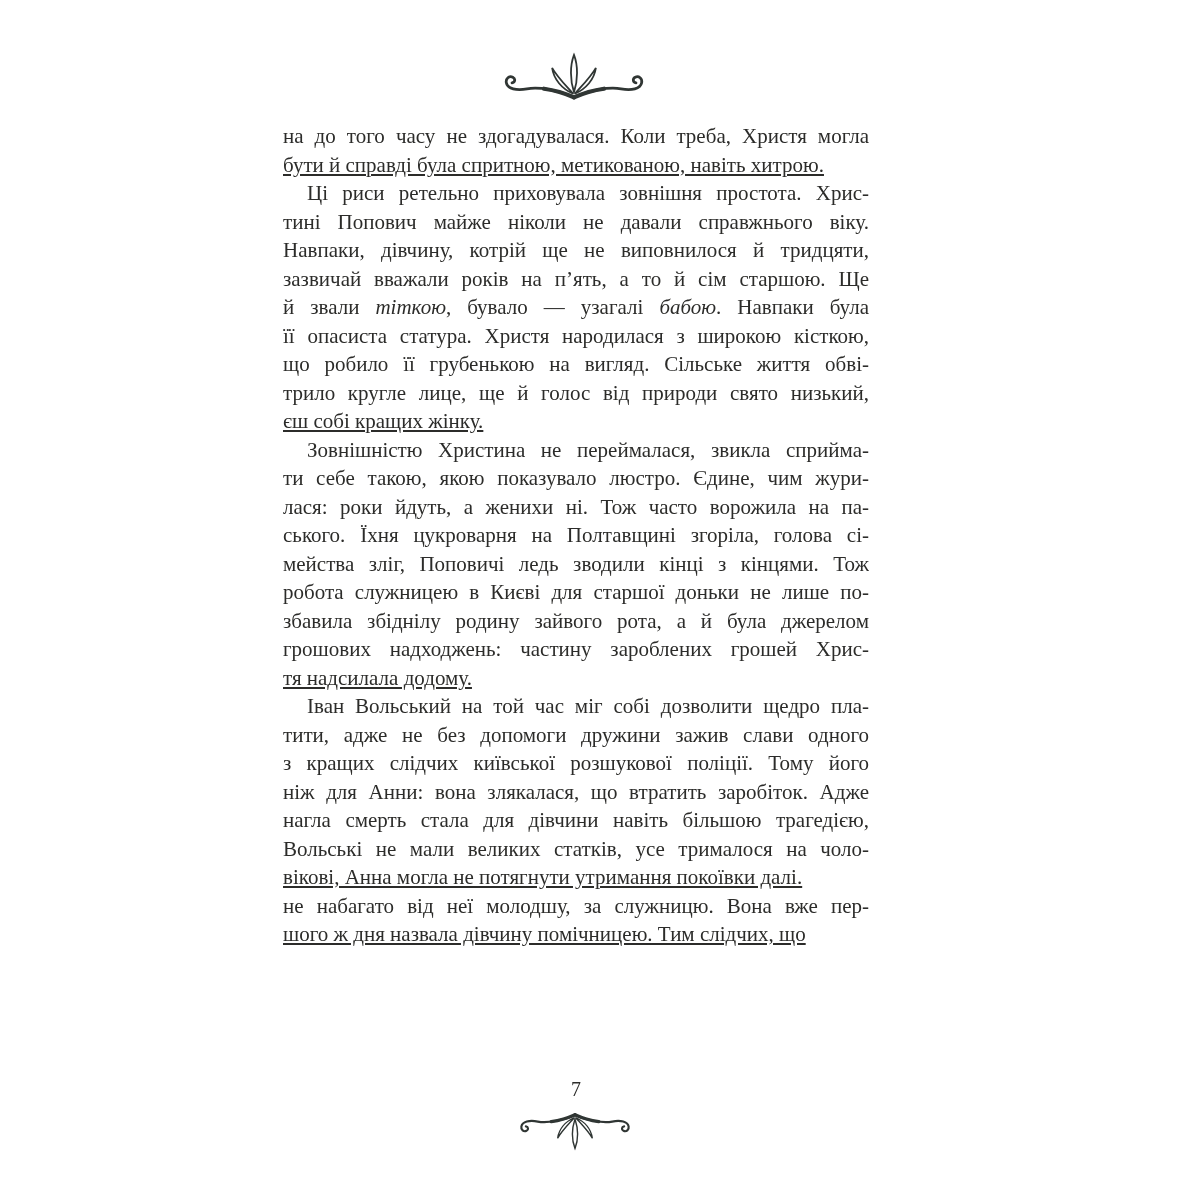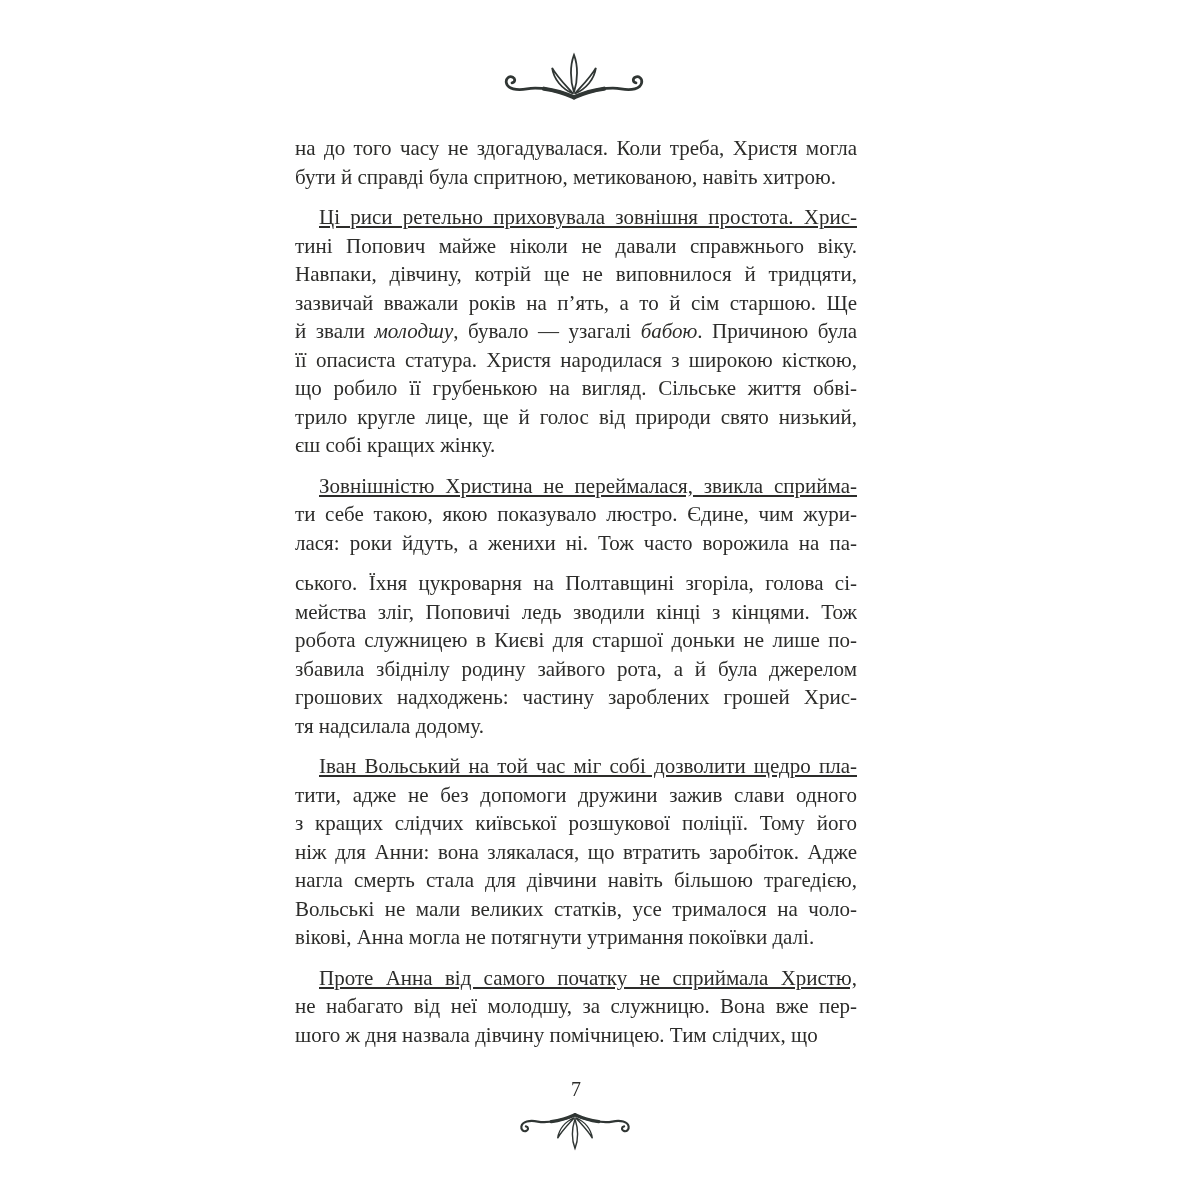--- a/index.html
+++ b/index.html
@@ -17,32 +17,32 @@
   .ornament svg { display: block; width: 100%; height: auto; }
   .ornament-top { left: 497px; top: 50px; width: 154px; }
   .ornament-bottom { left: 514px; top: 1110px; width: 122px; }
   .ornament-bottom svg { transform: scaleY(-1); }
   .page-text {
     position: absolute;
     left: 283px; top: 122px; width: 586px;
     color: #2c2c2a;
     font-size: 21px;
   }
-  .paragraph { margin: 12px; }
+  .paragraph { margin: 0; }
   .line {
     line-height: 28.5px;
     height: 28.5px;
     text-align: justify;
     text-align-last: justify;
     text-justify: inter-word;
     white-space: normal;
     overflow: hidden;
   }
-  .line.last { text-align-last: left; }
-  .line.indent { text-indent: 24px; text-decoration: underline; }
+  .line.last { text-align-last: left; text-decoration: underline; }
+  .line.indent { text-indent: 24px; }
   .line i { font-style: italic; }
   .page-number {
     position: absolute;
     left: 283px; top: 1078px; width: 586px;
     text-align: center;
     font-size: 20px;
     color: #2c2c2a;
   }
 </style>
 </head>
@@ -68,21 +68,21 @@
 <div class="page-text">
     <div class="paragraph">
       <div class="line"><span>на до того часу не здогадувалася. Коли треба, Христя могла</span></div>
       <div class="line last"><span>бути й справді була спритною, метикованою, навіть хитрою.</span></div>
     </div>
     <div class="paragraph">
       <div class="line indent"><span>Ці риси ретельно приховувала зовнішня простота. Хрис-</span></div>
       <div class="line"><span>тині Попович майже ніколи не давали справжнього віку.</span></div>
       <div class="line"><span>Навпаки, дівчину, котрій ще не виповнилося й тридцяти,</span></div>
       <div class="line"><span>зазвичай вважали років на п’ять, а то й сім старшою. Ще</span></div>
-      <div class="line"><span>й звали </span><i>молодшу</i><span>, бувало — узагалі </span><i>бабою</i><span>. Причиною була</span></div>
+      <div class="line"><span>й звали </span><i>тіткою</i><span>, бувало — узагалі </span><i>бабою</i><span>. Навпаки була</span></div>
       <div class="line"><span>її опасиста статура. Христя народилася з широкою кісткою,</span></div>
       <div class="line"><span>що робило її грубенькою на вигляд. Сільське життя обві-</span></div>
       <div class="line"><span>трило кругле лице, ще й голос від природи свято низький,</span></div>
       <div class="line last"><span>єш собі кращих жінку.</span></div>
     </div>
     <div class="paragraph">
       <div class="line indent"><span>Зовнішністю Христина не переймалася, звикла сприйма-</span></div>
       <div class="line"><span>ти себе такою, якою показувало люстро. Єдине, чим жури-</span></div>
       <div class="line"><span>лася: роки йдуть, а женихи ні. Тож часто ворожила на па-</span></div>
     </div>
@@ -97,21 +97,20 @@
     <div class="paragraph">
       <div class="line indent"><span>Іван Вольський на той час міг собі дозволити щедро пла-</span></div>
       <div class="line"><span>тити, адже не без допомоги дружини зажив слави одного</span></div>
       <div class="line"><span>з кращих слідчих київської розшукової поліції. Тому його</span></div>
       <div class="line"><span>ніж для Анни: вона злякалася, що втратить заробіток. Адже</span></div>
       <div class="line"><span>нагла смерть стала для дівчини навіть більшою трагедією,</span></div>
       <div class="line"><span>Вольські не мали великих статків, усе трималося на чоло-</span></div>
       <div class="line last"><span>вікові, Анна могла не потягнути утримання покоївки далі.</span></div>
     </div>
     <div class="paragraph">
-      <div class="line indent"><span>Проте Анна від самого початку не сприймала Христю,</span></div>
       <div class="line"><span>не набагато від неї молодшу, за служницю. Вона вже пер-</span></div>
       <div class="line last"><span>шого ж дня назвала дівчину помічницею. Тим слідчих, що</span></div>
     </div>
   </div>
 
 <div class="page-number">7</div>
 
 <div class="ornament ornament-bottom">
   <svg viewBox="0 0 190 66" xmlns="http://www.w3.org/2000/svg">
     <g stroke="#303634" fill="none" stroke-linecap="round">

